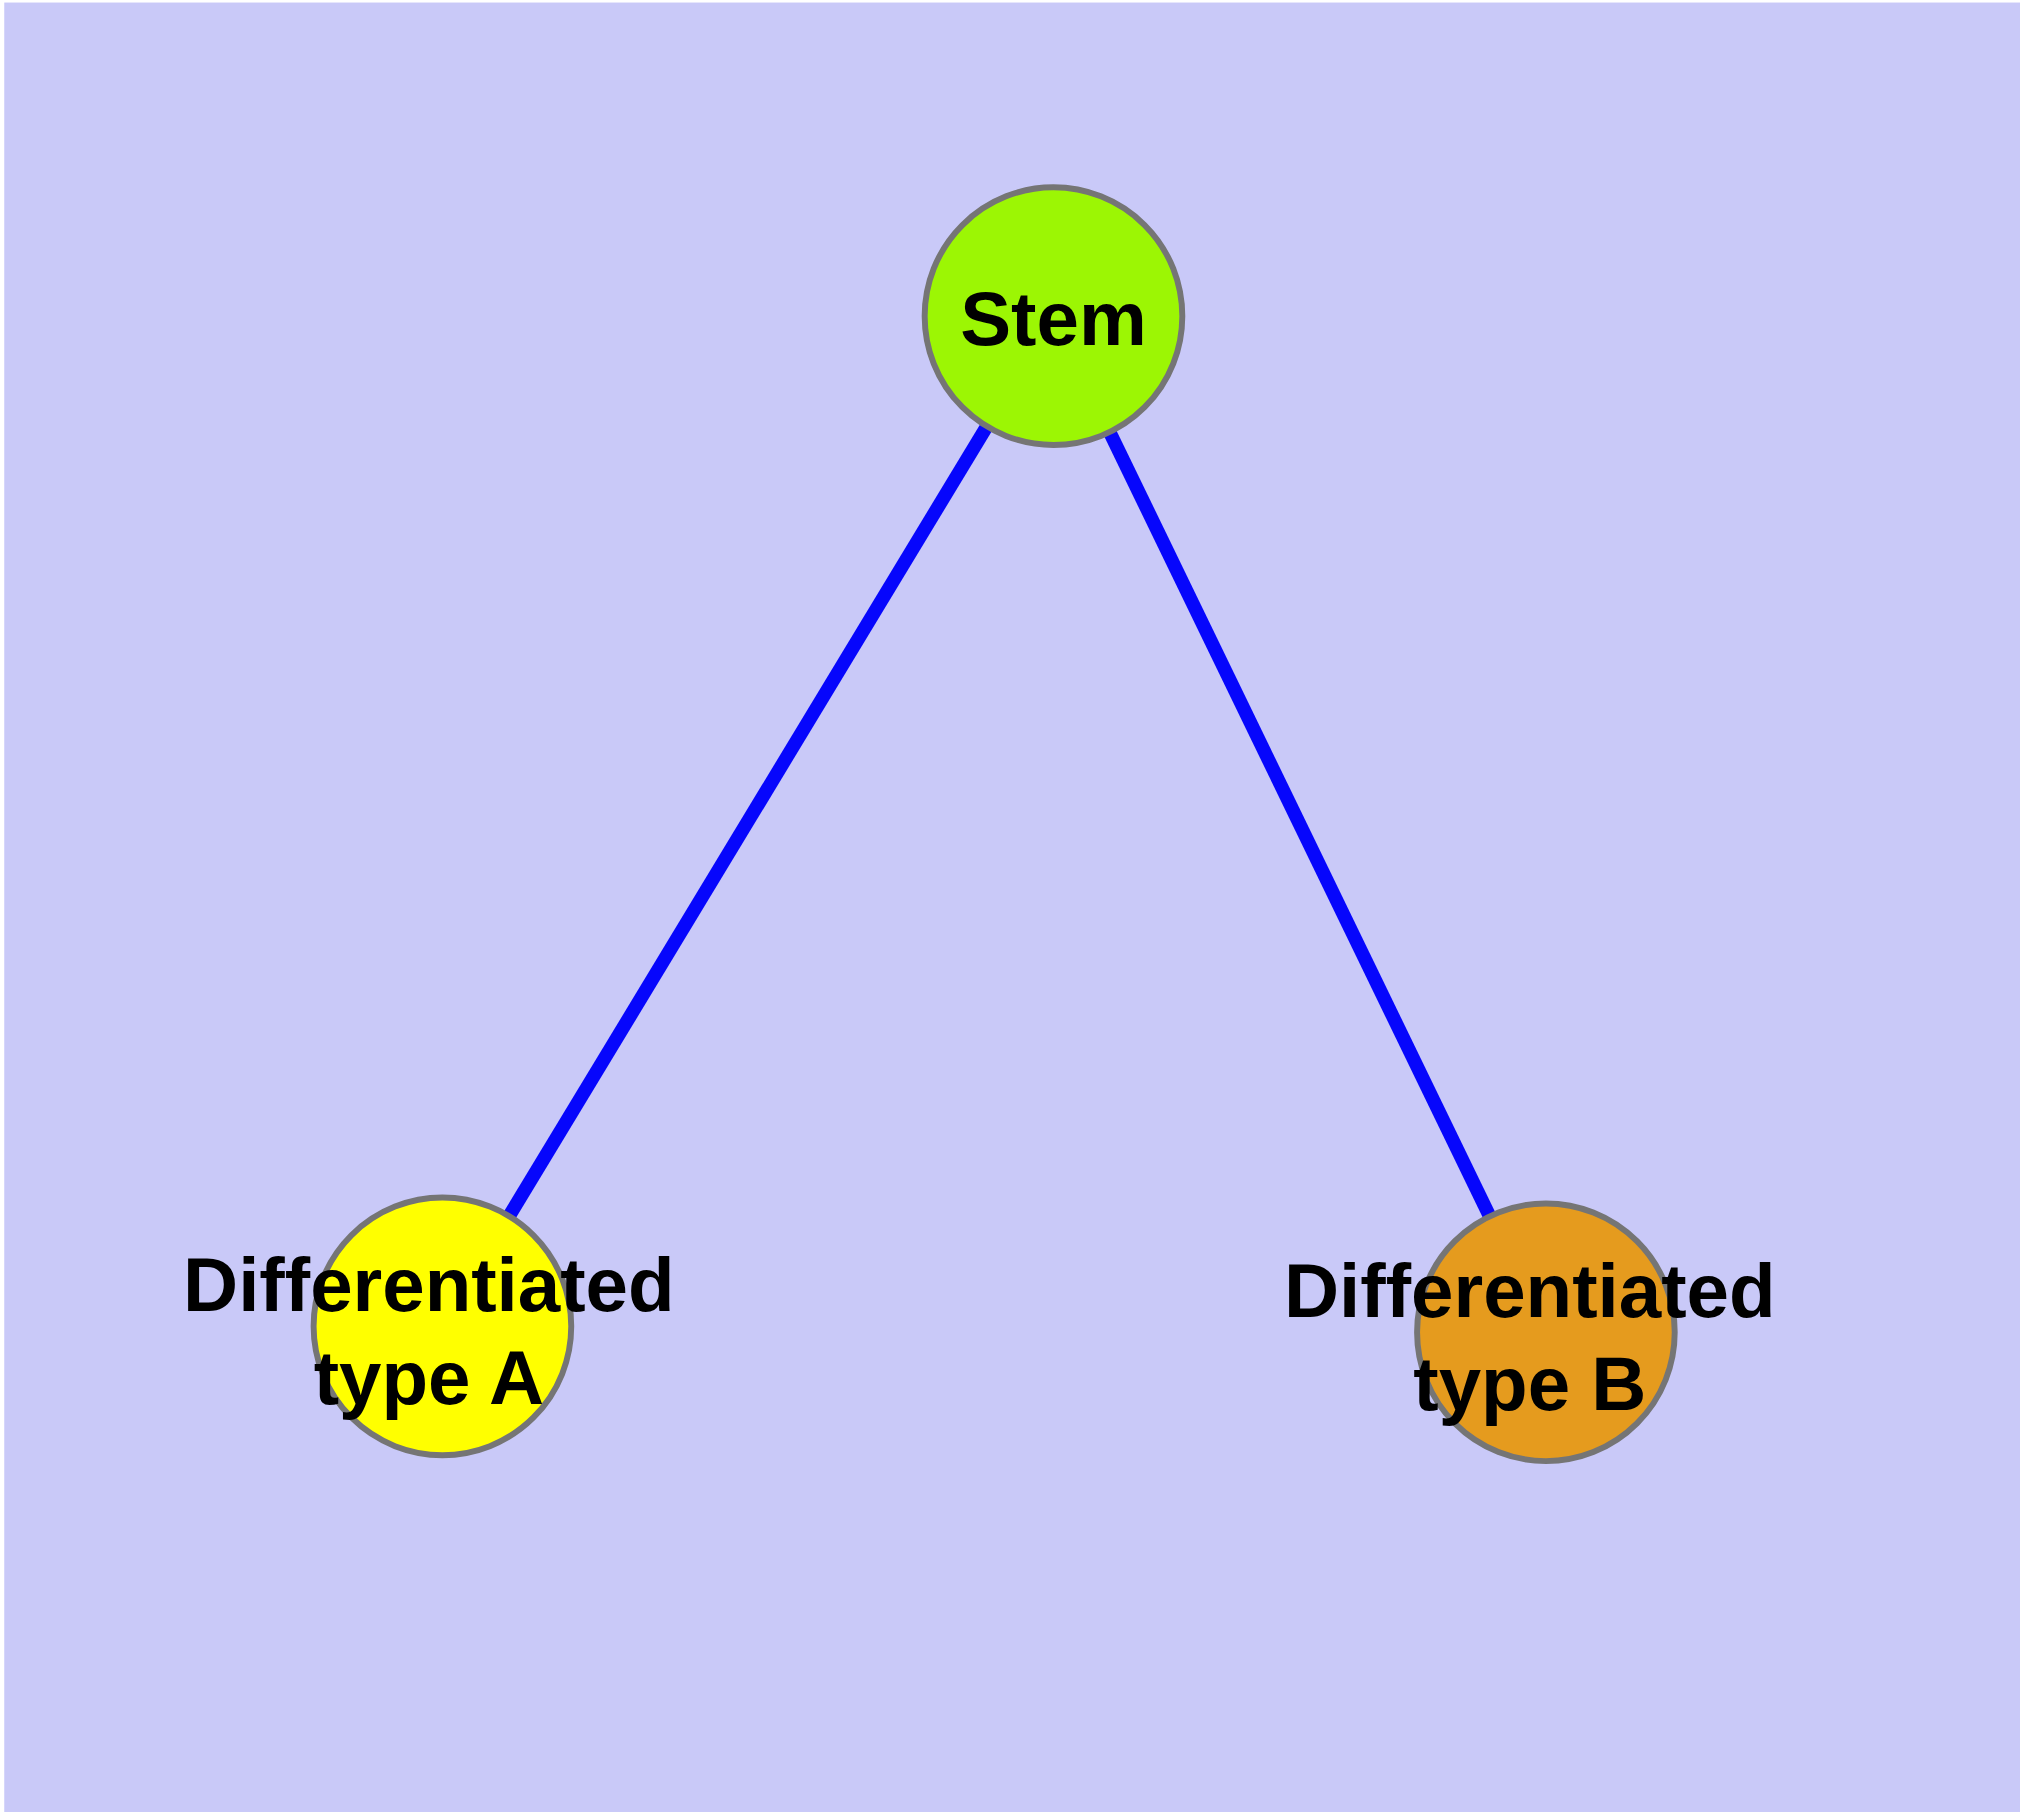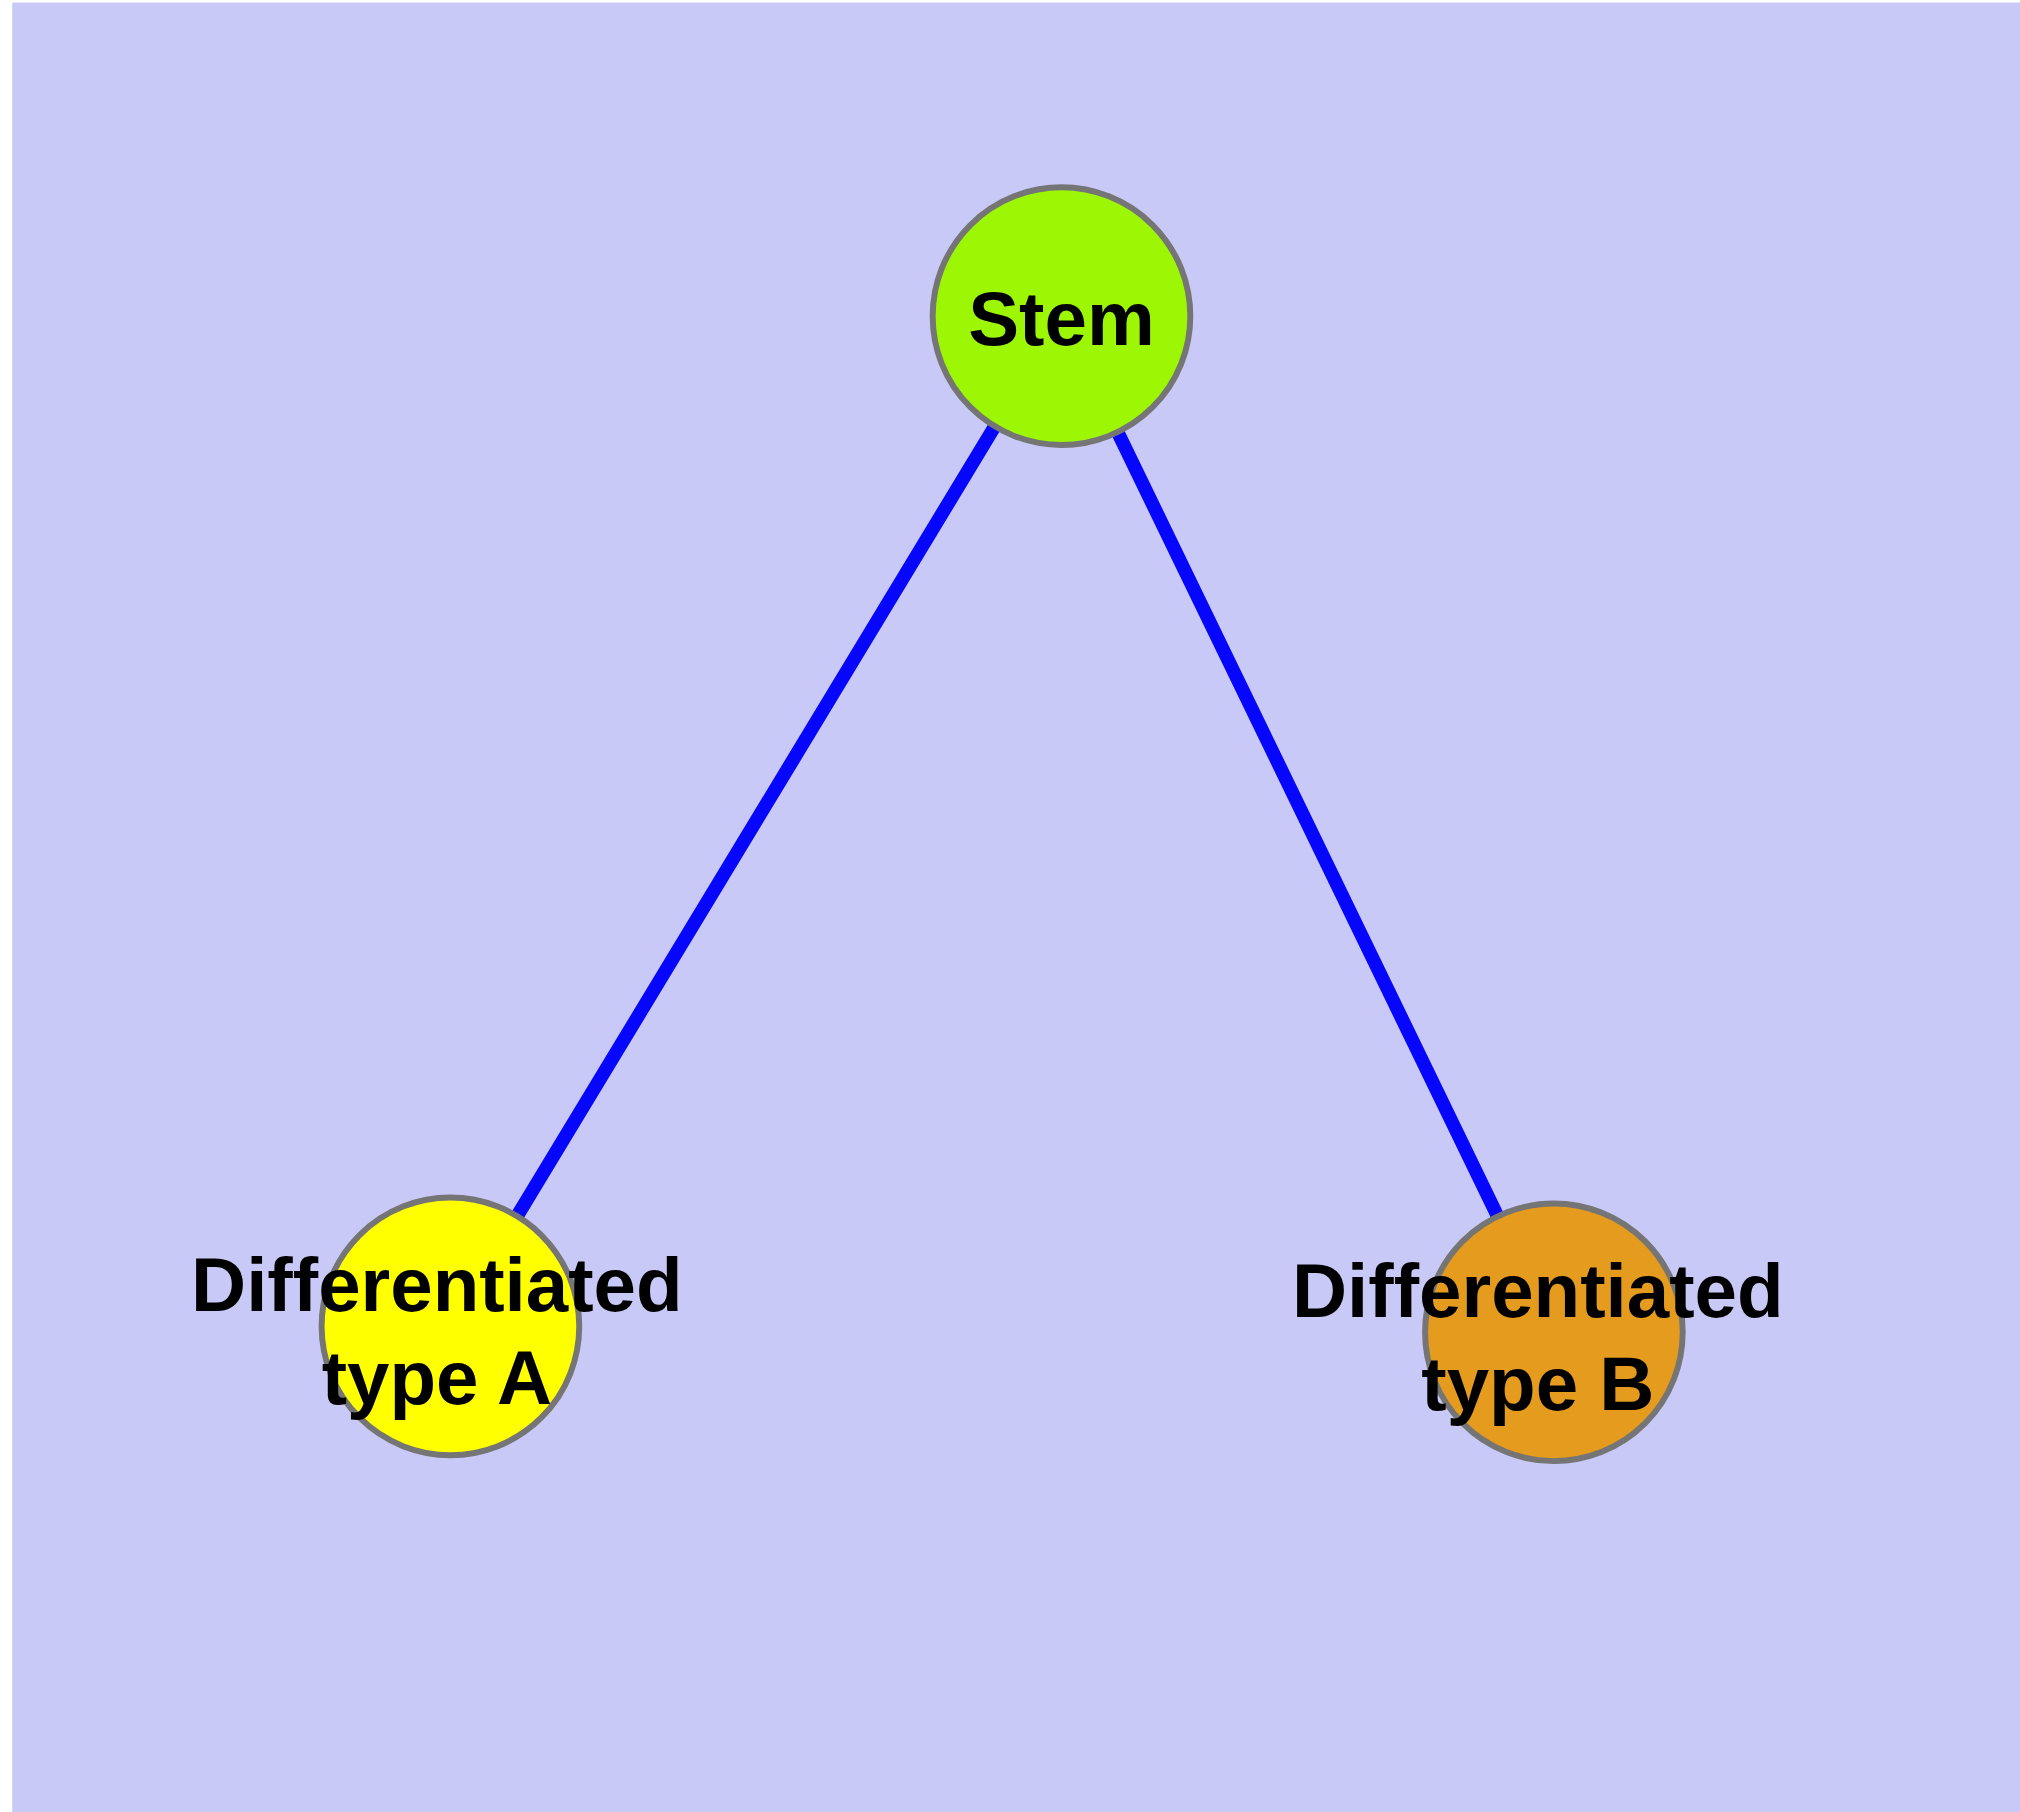--- a/index.html
+++ b/index.html
@@ -5,21 +5,21 @@
   html, body {
     margin: 0;
     padding: 0;
     background: #ffffff;
     width: 2021px;
     height: 1812px;
     overflow: hidden;
   }
   .stage {
     position: absolute;
-    left: 12px;
+    left: 4px;
     top: 0;
     width: 1894px;
     height: 1812px;
   }
   svg { display: block; }
   svg text {
     font-family: "Liberation Sans", sans-serif;
     font-weight: bold;
     fill: #000000;
   }

